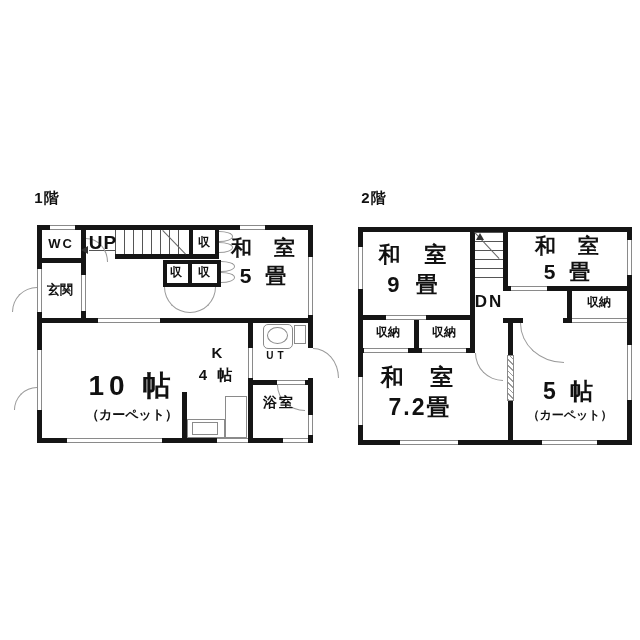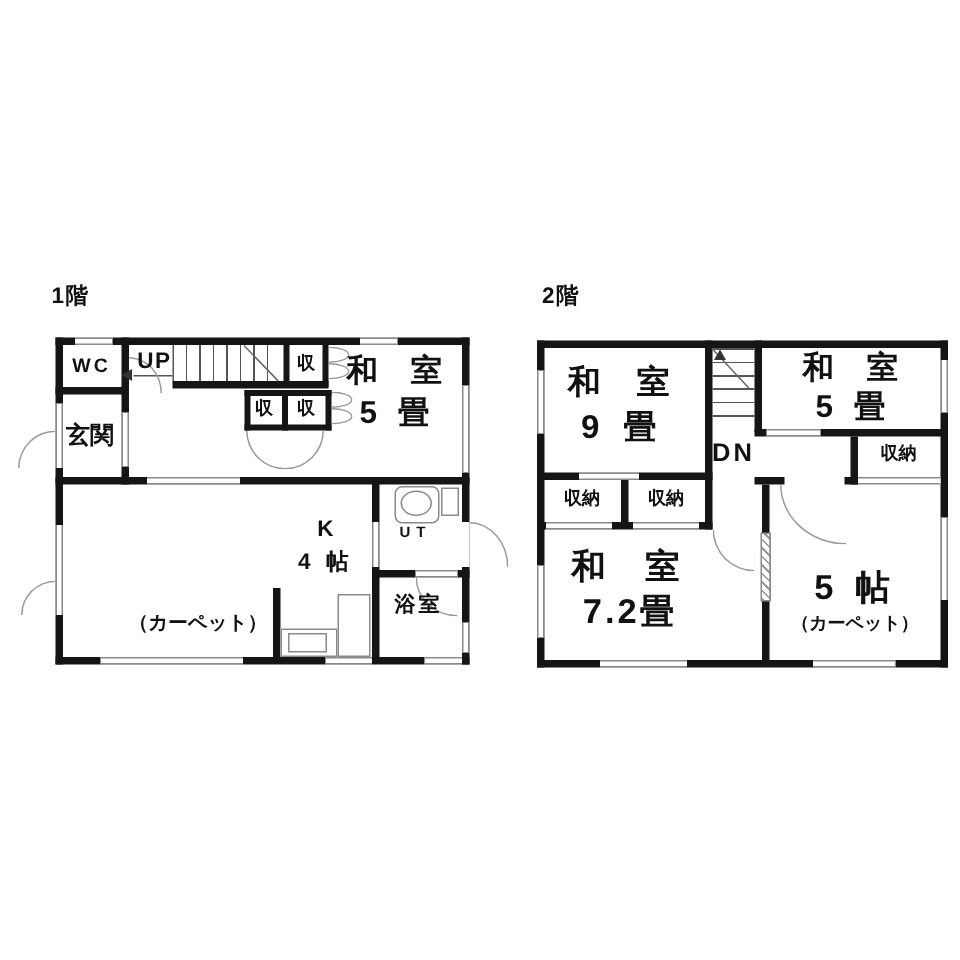--- a/index.html
+++ b/index.html
@@ -89,27 +89,28 @@
   <div class="arc a-bl" style="left:240px;top:160px;width:28px;height:26px"></div>
 
   <div class="fix" style="left:226px;top:99px;width:30px;height:25px;border-radius:5px"></div>
   <div class="fix" style="left:230px;top:102px;width:21px;height:17px;border-radius:50%"></div>
   <div class="fix" style="left:257px;top:100px;width:12px;height:19px"></div>
   <div class="fix" style="left:188px;top:171px;width:22px;height:42px"></div>
   <div class="fix" style="left:150px;top:194px;width:38px;height:19px"></div>
   <div class="fix" style="left:155px;top:197px;width:26px;height:13px"></div>
 
   <div class="lbl" style="left:24px;top:12px;font-size:13px;letter-spacing:2px">WC</div>
-  <div class="lbl" style="left:66px;top:8px;font-size:15px;letter-spacing:1px">UP</div>
-  <div class="lbl" style="left:23px;top:58px;font-size:16px">玄関</div>
+  <div class="lbl" style="left:66px;top:8px;font-size:19px;letter-spacing:1px">UP</div>
+  <div class="lbl" style="left:23px;top:58px;font-size:13px">玄関</div>
   <div class="lbl" style="left:167px;top:11px;font-size:12px">収</div>
   <div class="lbl" style="left:139px;top:41px;font-size:12px">収</div>
   <div class="lbl" style="left:167px;top:41px;font-size:12px">収</div>
   <div class="lbl" style="left:230px;top:12px;font-size:21px;letter-spacing:8px">和 室</div>
   <div class="lbl" style="left:228px;top:40px;font-size:21px;letter-spacing:4px">5 畳</div>
+  <div class="lbl" style="left:95px;top:146px;font-size:28px;letter-spacing:5px">10 帖</div>
   <div class="lbl" style="left:95px;top:183px;font-size:13px">（カーペット）</div>
   <div class="lbl" style="left:180px;top:120px;font-size:15px">K</div>
   <div class="lbl" style="left:180px;top:142px;font-size:15px;letter-spacing:3px">4 帖</div>
   <div class="lbl" style="left:240px;top:126px;font-size:10px;letter-spacing:4px">UT</div>
   <div class="lbl" style="left:242px;top:170px;font-size:14px;letter-spacing:2px">浴室</div>
 </div>
 
 <div class="lbl" style="left:374px;top:190px;font-size:15px;letter-spacing:1px">2階</div>
 
 <div class="plan" id="plan2" style="left:358px;top:227px;width:274px;height:218px">

